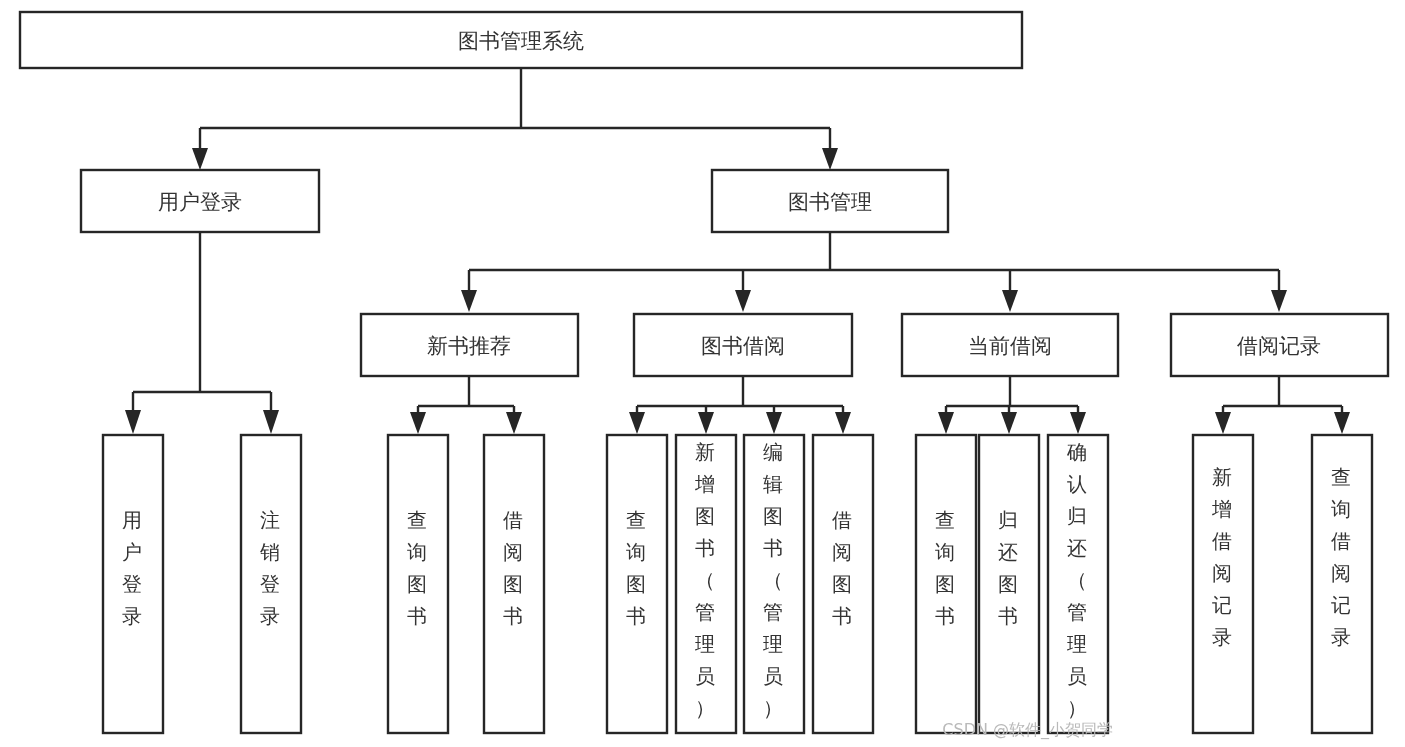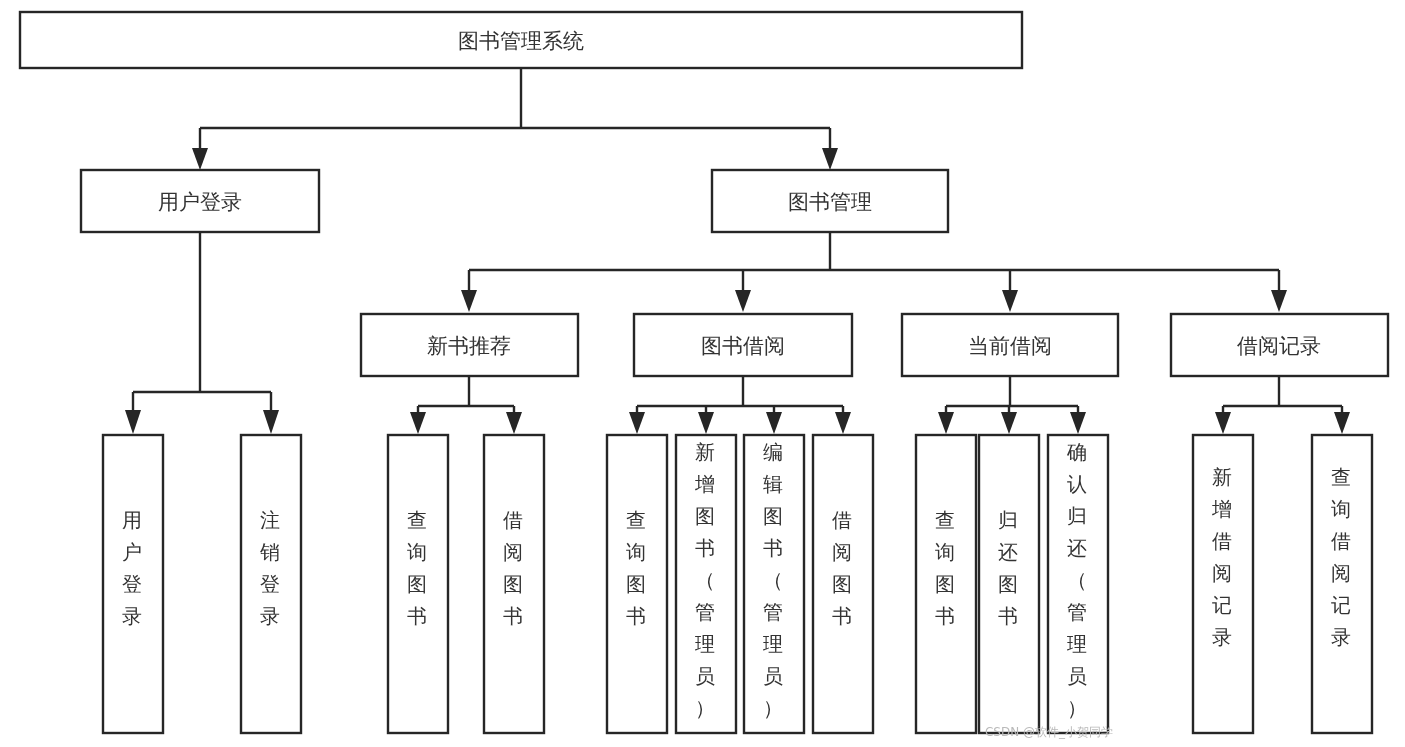--- a/index.html
+++ b/index.html
@@ -54,21 +54,21 @@
   .node-label.vertical {
     text-anchor: middle;
     font-size: 20px;
     letter-spacing: 2px;
   }
   .watermark {
     position: absolute;
     right: 10px;
     bottom: 6px;
     color: #b9b9b9;
-    font-size: 12px;
+    font-size: 16px;
     font-family: "DejaVu Sans", "Liberation Sans", sans-serif;
     white-space: nowrap;
     user-select: none;
     pointer-events: none;
   }
 </style>
 </head>
 <body>
 
 <div id="diagram-root">

